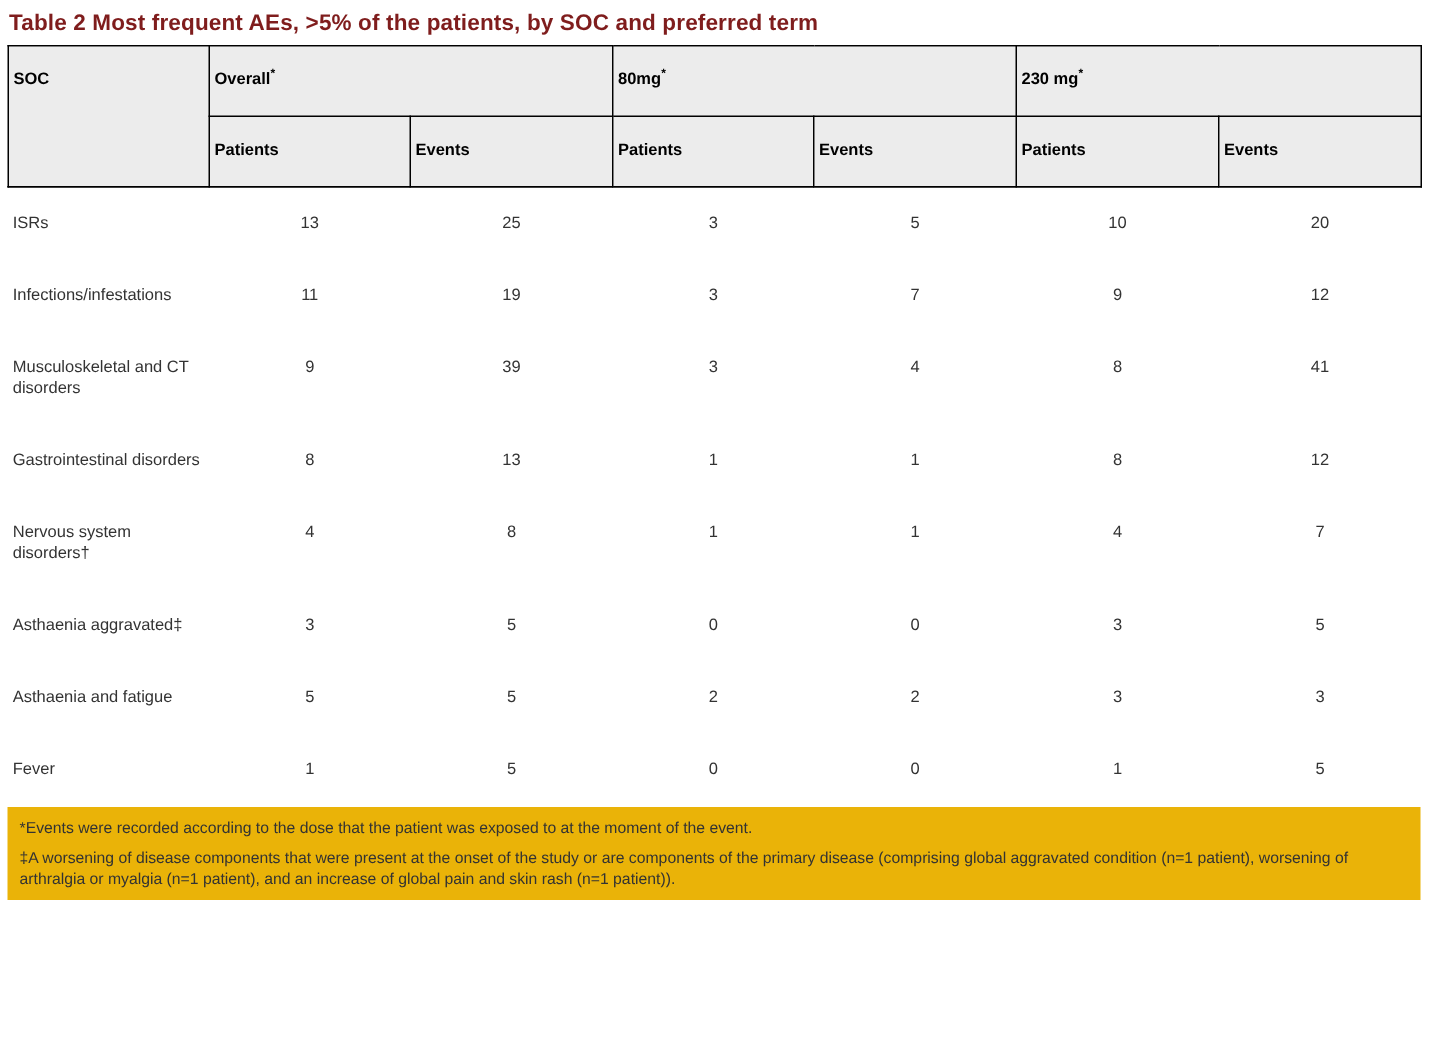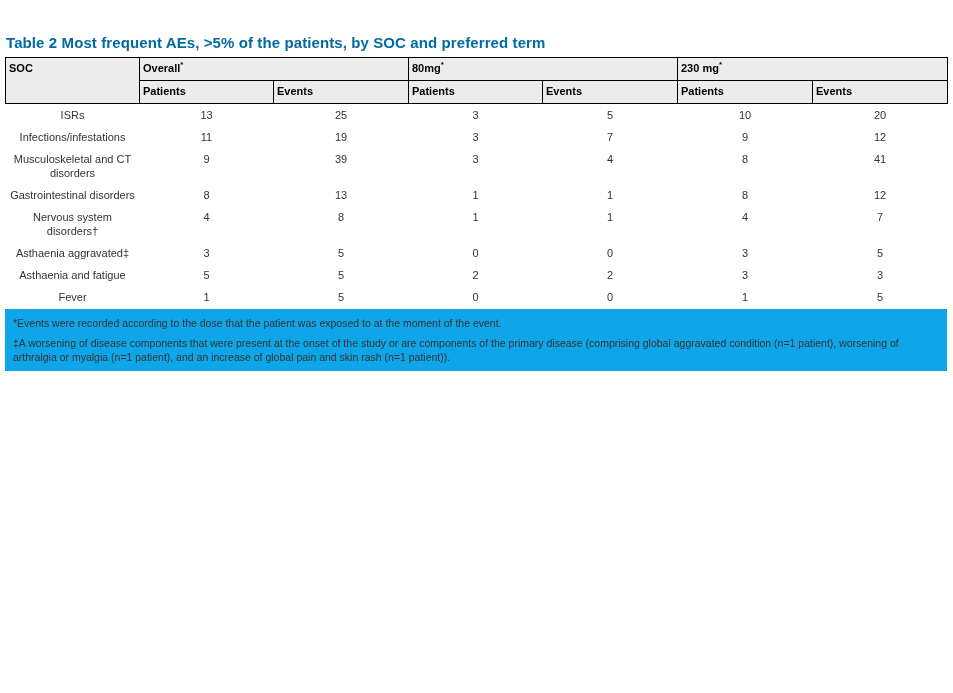--- a/index.html
+++ b/index.html
@@ -14,64 +14,62 @@
   }
   .page {
     position: relative;
     width: 953px;
     height: 693px;
     background: #ffffff;
   }
   .title {
     font-size: 15px;
     font-weight: bold;
-    color: #0369a1;
+    color: #7f1d1d;
     padding: 7px 0 0 6px;
     letter-spacing: 0.1px;
     white-space: nowrap;
-    margin-top: 27px;
   }
   table.ae-table {
     border-collapse: collapse;
     table-layout: fixed;
     width: 942px;
     margin: 6px 0 0 5px;
     font-size: 11px;
   }
   table.ae-table th {
     background: #ececec;
     border: 1px solid #000;
     font-weight: bold;
     text-align: left;
-    padding: 4px 3px;
+    padding: 16px 3px;
     height: 14px;
     line-height: 13px;
     vertical-align: top;
     color: #000;
     overflow: hidden;
     white-space: nowrap;
   }
   table.ae-table th sup {
     font-size: 8px;
     line-height: 0;
   }
   table.ae-table td {
     border: none;
-    padding: 4px 3px;
+    padding: 17px 3px;
     line-height: 14px;
     vertical-align: top;
     color: #333;
-    text-align: center;
   }
   td.lbl { text-align: left; }
   td.num { text-align: center; }
   .footnotes {
     width: 926px;
     margin: 1px 0 0 5px;
-    background: #0ea5e9;
+    background: #eab308;
     padding: 5px 8px 6px 8px;
     font-size: 10.5px;
     color: #333;
   }
   .footnotes p {
     margin: 2px 0 6px 0;
     line-height: 14px;
   }
   .footnotes p:last-child { margin-bottom: 1px; }
 </style>

